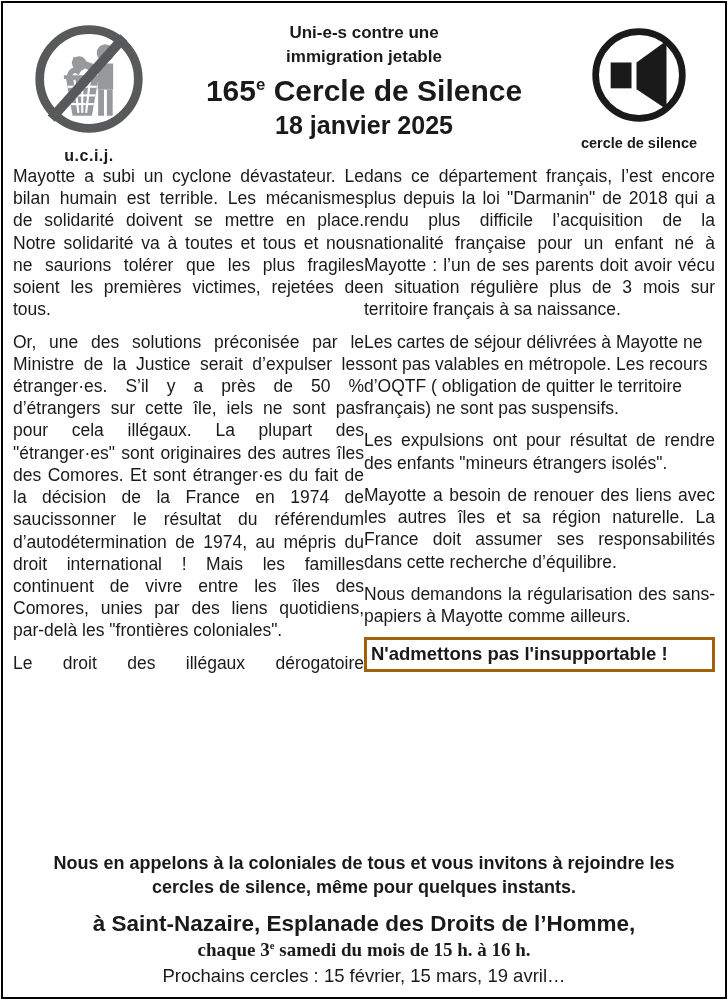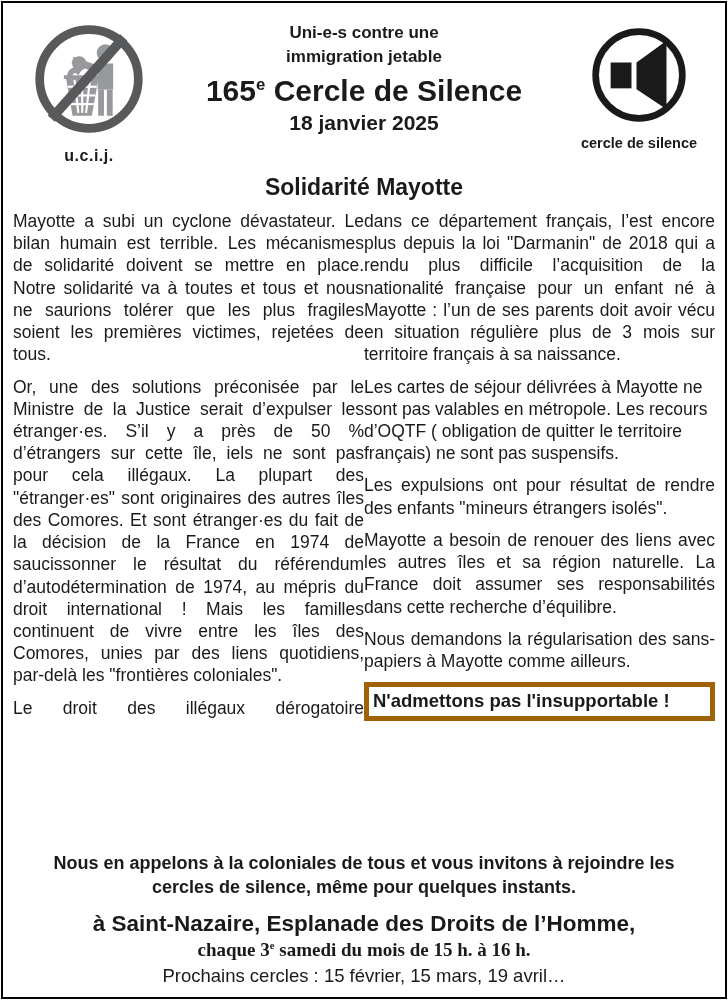--- a/index.html
+++ b/index.html
@@ -17,34 +17,34 @@
   .header { display:flex; align-items:flex-start; }
   .logo-block { width:152px; text-align:center; flex:0 0 auto; }
   .logo-block.left svg { width:116px; height:116px; margin-top:12px; }
   .logo-block.right svg { width:100px; height:100px; margin-top:16px; }
   .logo-caption { font-weight:bold; font-size:16px; margin-top:6px; letter-spacing:0.5px; }
   .logo-caption.cds { font-size:14.5px; letter-spacing:0; }
   .header-center { flex:1 1 auto; text-align:center; padding-top:12px; }
   .org-line { font-weight:bold; font-size:17px; line-height:1.4; }
   .edition-title { font-weight:bold; font-size:30px; line-height:1.15; margin-top:5px; }
   .edition-title sup { font-size:56%; vertical-align:super; line-height:0; }
-  .date-line { font-weight:bold; font-size:21px; margin-top:3px; }
+  .date-line { font-weight:bold; font-size:25px; margin-top:3px; }
 
   
   .article-title { text-align:center; font-size:23px; font-weight:bold; margin:9px 0 9px; }
   .columns { display:flex; }
   .col { flex:1 1 0; min-width:0; }
   p.body {
     font-size:17.5px; line-height:1.27; text-align:justify;
     margin:0 0 10px 0;
   }
   p.body.ragged { text-align:left; }
   p.body.spread { text-align:justify; text-align-last:justify; }
   .slogan-box {
-    border:5px solid #a16207; font-weight:bold; font-size:18.5px;
+    border:3px solid #a16207; font-weight:bold; font-size:18.5px;
     padding:3px 4px 4px; margin-top:1px;
   }
 
   
   .footer { position:absolute; left:10px; right:10px; bottom:10px; text-align:center; }
   .appeal { font-weight:bold; font-size:18px; line-height:1.3; margin:0 auto 11px; max-width:662px; }
   .location-line { font-weight:bold; font-size:22.5px; line-height:1.25; }
   .schedule-line { font-weight:bold; font-size:19px; line-height:1.25;font-family:Liberation Serif, serif; }
   .schedule-line sup { font-size:56%; vertical-align:super; line-height:0; }
   .upcoming-line { font-size:18.5px; margin-top:3px; }
@@ -100,21 +100,20 @@
         <svg viewBox="0 0 120 120" aria-hidden="true">
           <circle cx="60" cy="60" r="52" fill="none" stroke="#1a1a1a" stroke-width="8"></circle>
           <rect x="26" y="45" width="25" height="31" fill="#1a1a1a"></rect>
           <polygon points="57,45 93,19 93,101 57,77" fill="#1a1a1a"></polygon>
         </svg>
       </span>
       <div class="logo-caption cds">cercle de silence</div>
     </div>
   </div>
 
-  <div class="article-title">Solidarité Mayotte</div>
 
   <div class="columns">
     <div class="col">
       <p class="body">Mayotte a subi un cyclone dévastateur. Le bilan humain est terrible. Les mécanismes de solidarité doivent se mettre en place. Notre solidarité va à toutes et tous et nous ne saurions tolérer que les plus fragiles soient les premières victimes, rejetées de tous.</p>
       <p class="body">Or, une des solutions préconisée par le Ministre de la Justice serait d’expulser les étranger·es. S’il y a près de 50 % d’étrangers sur cette île, iels ne sont pas pour cela illégaux. La plupart des "étranger·es" sont originaires des autres îles des Comores. Et sont étranger·es du fait de la décision de la France en 1974 de saucissonner le résultat du référendum d’autodétermination de 1974, au mépris du droit international ! Mais les familles continuent de vivre entre les îles des Comores, unies par des liens quotidiens, par-delà les "frontières coloniales".</p>
       <p class="body spread">Le droit des illégaux dérogatoire</p>
     </div>
     <div class="col">
       <p class="body">dans ce département français, l’est encore plus depuis la loi "Darmanin" de 2018 qui a rendu plus difficile l’acquisition de la nationalité française pour un enfant né à Mayotte : l’un de ses parents doit avoir vécu en situation régulière plus de 3 mois sur territoire français à sa naissance.</p>
       <p class="body ragged">Les cartes de séjour délivrées à Mayotte ne sont pas valables en métropole. Les recours d’OQTF ( obligation de quitter le territoire français) ne sont pas suspensifs.</p>

